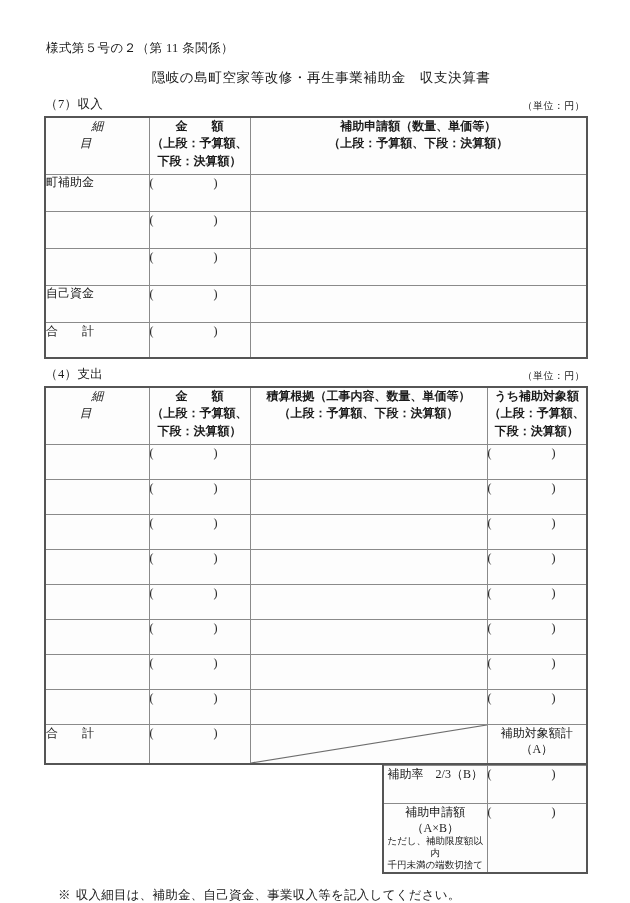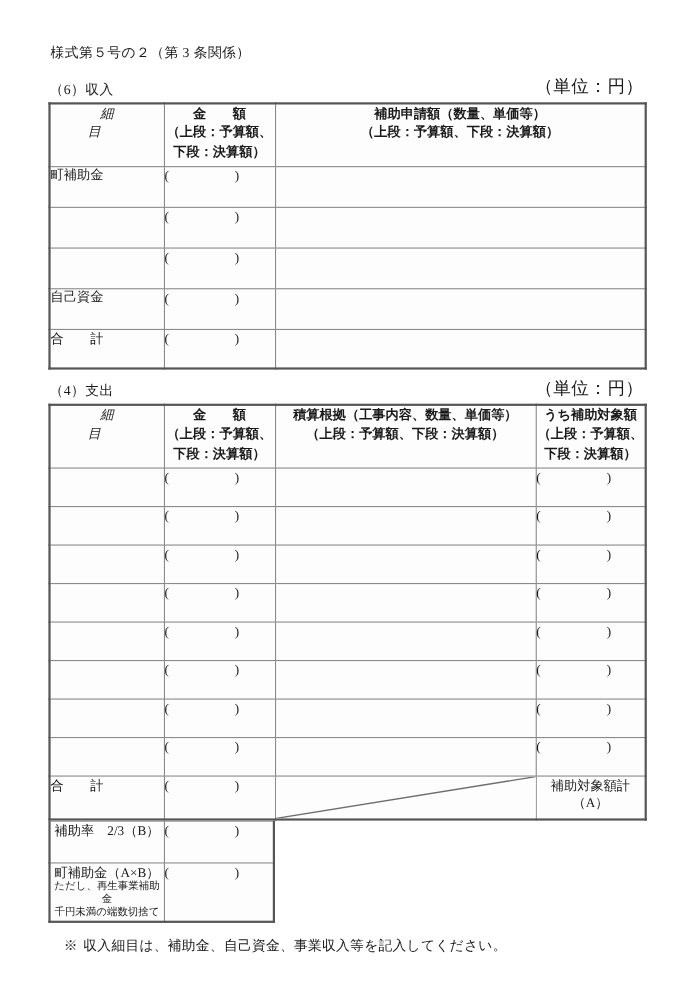--- a/index.html
+++ b/index.html
@@ -38,21 +38,21 @@
   }
   .section-line {
     display: flex;
     align-items: flex-end;
     justify-content: space-between;
     font-size: 12.5px;
     letter-spacing: 0.4px;
     margin: 0 0 3px 0;
     padding: 0 1px;
   }
-  .unit-label { font-size: 16px; }
+  .unit-label { font-size: 10px; }
 
   
   table.form {
     border-collapse: collapse;
     width: 542px;
     table-layout: fixed;
     font-size: 12px;
   }
   table.form td {
     border: 1px solid #8a8a8a;
@@ -133,24 +133,25 @@
   .note-row { white-space: nowrap; }
   .note-mark { margin-right: 5px; }
 
   .spacer-between { height: 7px; }
 </style>
 </head>
 <body>
 
 <div class="page">
 
-  <div class="form-no">様式第５号の２（第 3 条関係）</div>
+  <div class="form-no">様式第５号の２（第 11 条関係）</div>
+  <div class="doc-title">隠岐の島町空家等改修・再生事業補助金　収支決算書</div>
 
   <div class="section-line">
-    <span>（6）収入</span>
+    <span>（7）収入</span>
     <span class="unit-label">（単位：円）</span>
   </div>
 
   <table class="form">
     <colgroup>
       <col style="width:104px">
       <col style="width:101px">
       <col style="width:337px">
     </colgroup>
     <tbody>
@@ -288,34 +289,34 @@
         <td class="diag">
           <svg viewBox="0 0 237 38" preserveAspectRatio="none" aria-hidden="true">
             <line x1="0" y1="38" x2="237" y2="0" stroke="#6d6d6d" stroke-width="1.2" vector-effect="non-scaling-stroke"></line>
           </svg>
         </td>
         <td class="calc-label">補助対象額計（A）</td>
       </tr>
     </tbody>
   </table>
 
-  <table class="form" style="width:204px; border-top:none;border-radius:19px;">
+  <table class="form" style="width:204px; margin-left:338px; border-top:none;border-radius:19px;">
     <colgroup>
       <col style="width:104px">
       <col style="width:100px">
     </colgroup>
     <tbody>
       <tr>
         <td class="calc-label" style="height:37px">補助率　2/3（B）</td>
         <td class="calc-value">(　　　　　)</td>
       </tr>
       <tr>
         <td class="calc-label" style="height:45px">
-          <span>町補助金（A×B）</span>
-          <span class="sub">ただし、再生事業補助金</span>
+          <span>補助申請額（A×B）</span>
+          <span class="sub">ただし、補助限度額以内</span>
           <span class="sub">千円未満の端数切捨て</span>
         </td>
         <td class="calc-value">(　　　　　)</td>
       </tr>
     </tbody>
   </table>
 
   <div class="notes">
     <div class="note-row">
       <span class="note-mark">※</span><span>収入細目は、補助金、自己資金、事業収入等を記入してください。</span>

